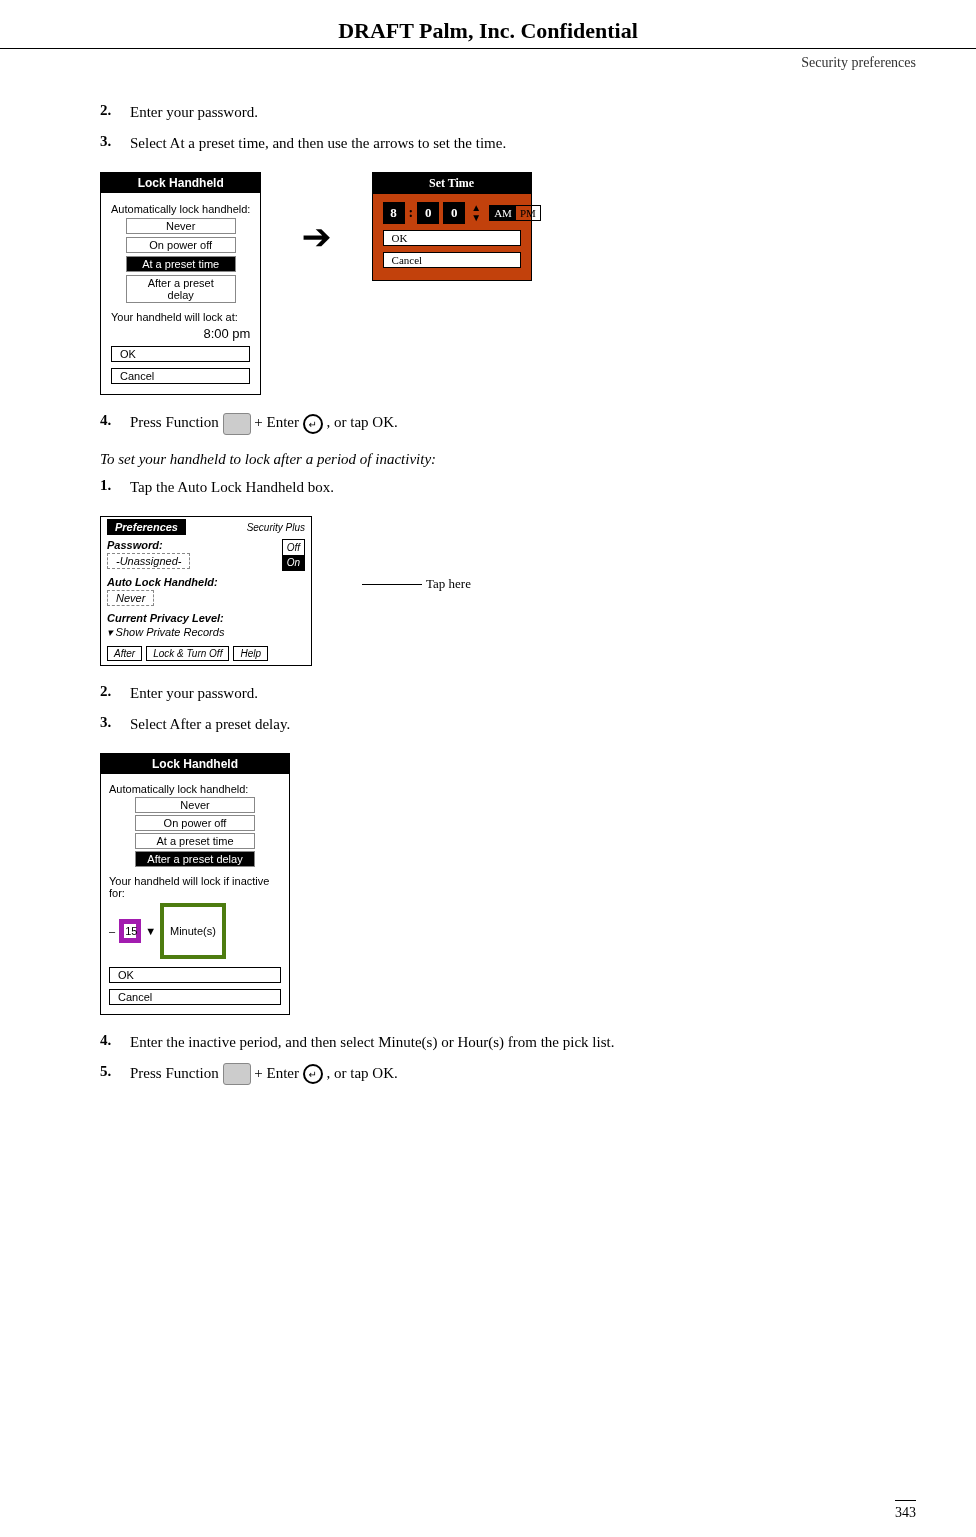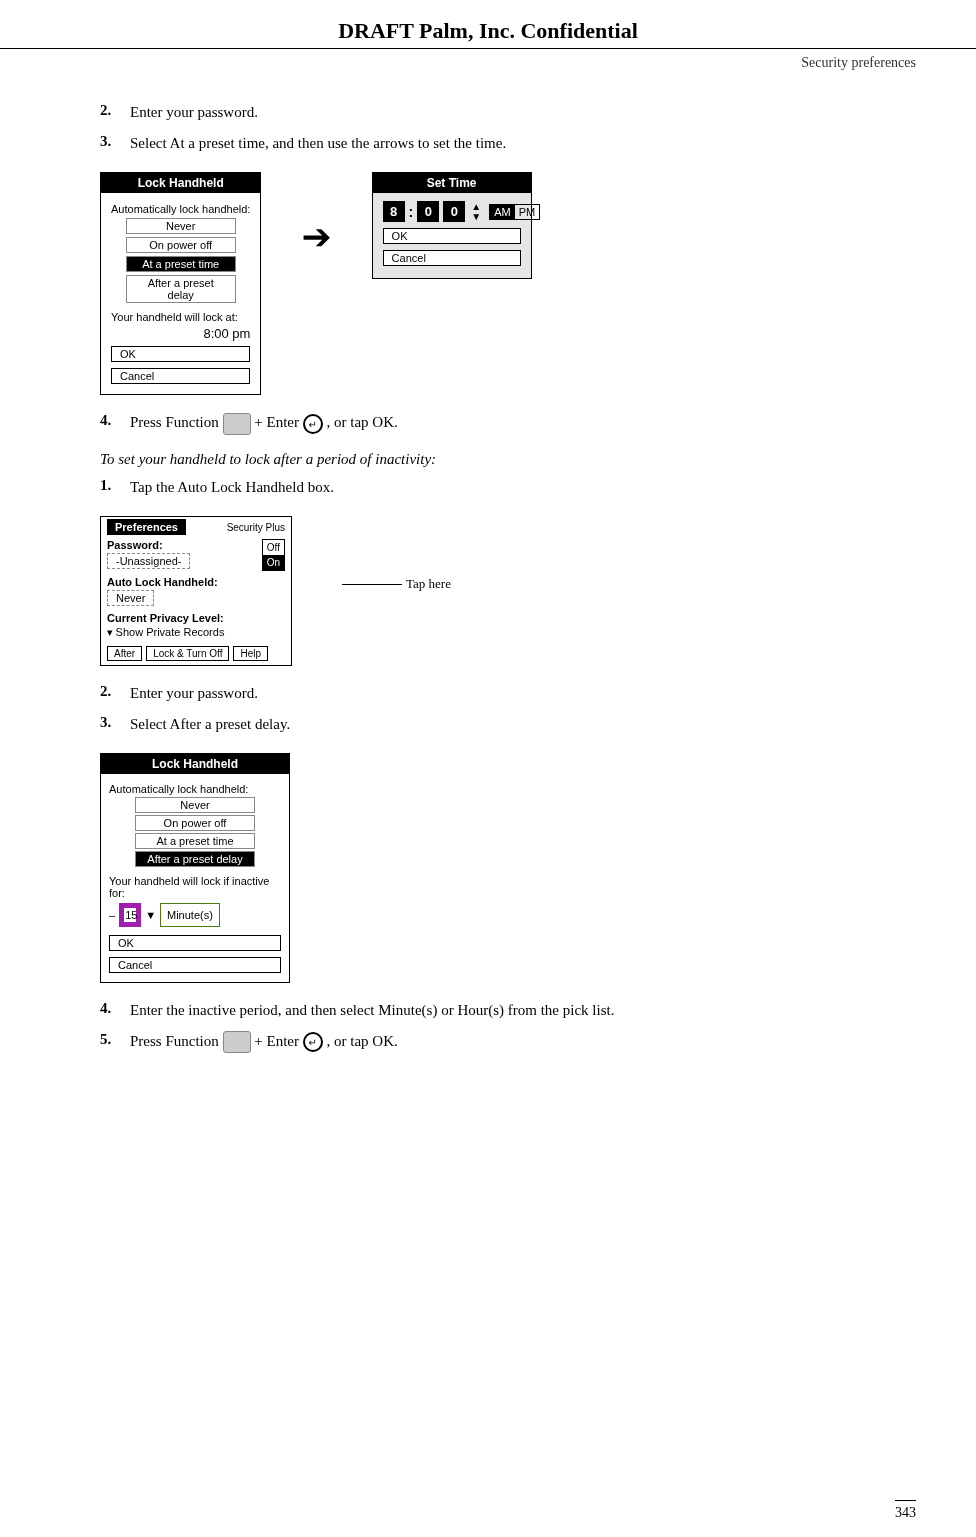--- a/index.html
+++ b/index.html
@@ -128,22 +128,22 @@
       color: #000;
       display: flex;
       align-items: center;
       height: 120px;
       padding-top: 10px;
     }
 
     
     .set-time-dialog {
       border: 1.5px solid #000;
-      background: #e5e5e5;
-      font-family: Liberation Sans, sans-serif;
+      background: #c2410c;
+      font-family: Liberation Serif, serif;
       font-size: 11px;
       width: 160px;
     }
     .set-time-title {
       background: #000;
       color: #fff;
       text-align: center;
       padding: 3px 0;
       font-size: 12px;
       font-weight: bold;
@@ -208,21 +208,22 @@
       margin-left: 4px;
       white-space: nowrap;
     }
 
     
     .prefs-dialog {
       border: 1.5px solid #000;
       background: #fff;
       font-family: Arial, Helvetica, sans-serif;
       font-size: 11px;
-      width: 192px;
+      width: 212px;
+      font-style: italic;
     }
     .prefs-header {
       display: flex;
       justify-content: space-between;
       align-items: center;
       padding: 2px 6px;
     }
     .prefs-title {
       background: #000;
       color: #fff;
@@ -338,22 +339,22 @@
     }
     .lock2-num-field {
       border: 5px solid #a21caf;
       width: 22px;
       text-align: center;
       font-size: 11px;
       padding: 1px;
       display: inline-block;
     }
     .lock2-dropdown {
-      border: 1px solid #4d7c0f;
-      padding: 5px 6px;
+      border: 4px solid #4d7c0f;
+      padding: 18px 6px;
       font-size: 11px;
       display: inline-block;
     }
 
     
     .annotation-group {
       display: flex;
       flex-direction: column;
       justify-content: flex-end;
       margin-left: 8px;

